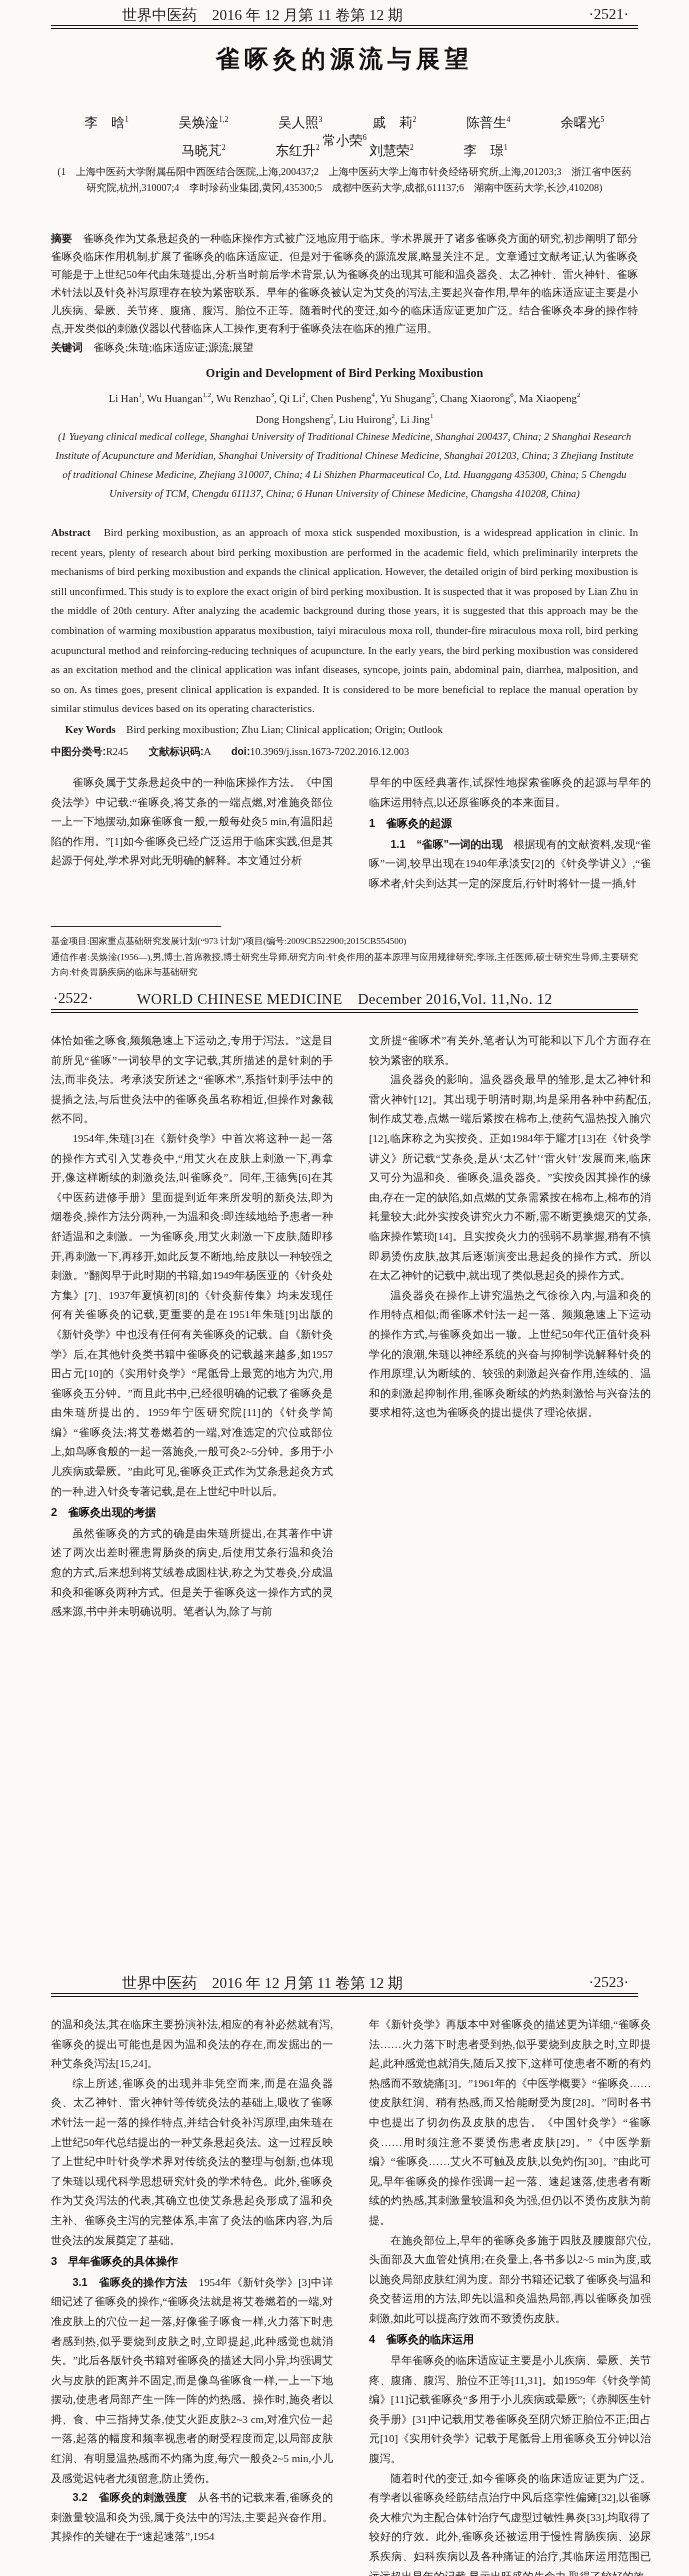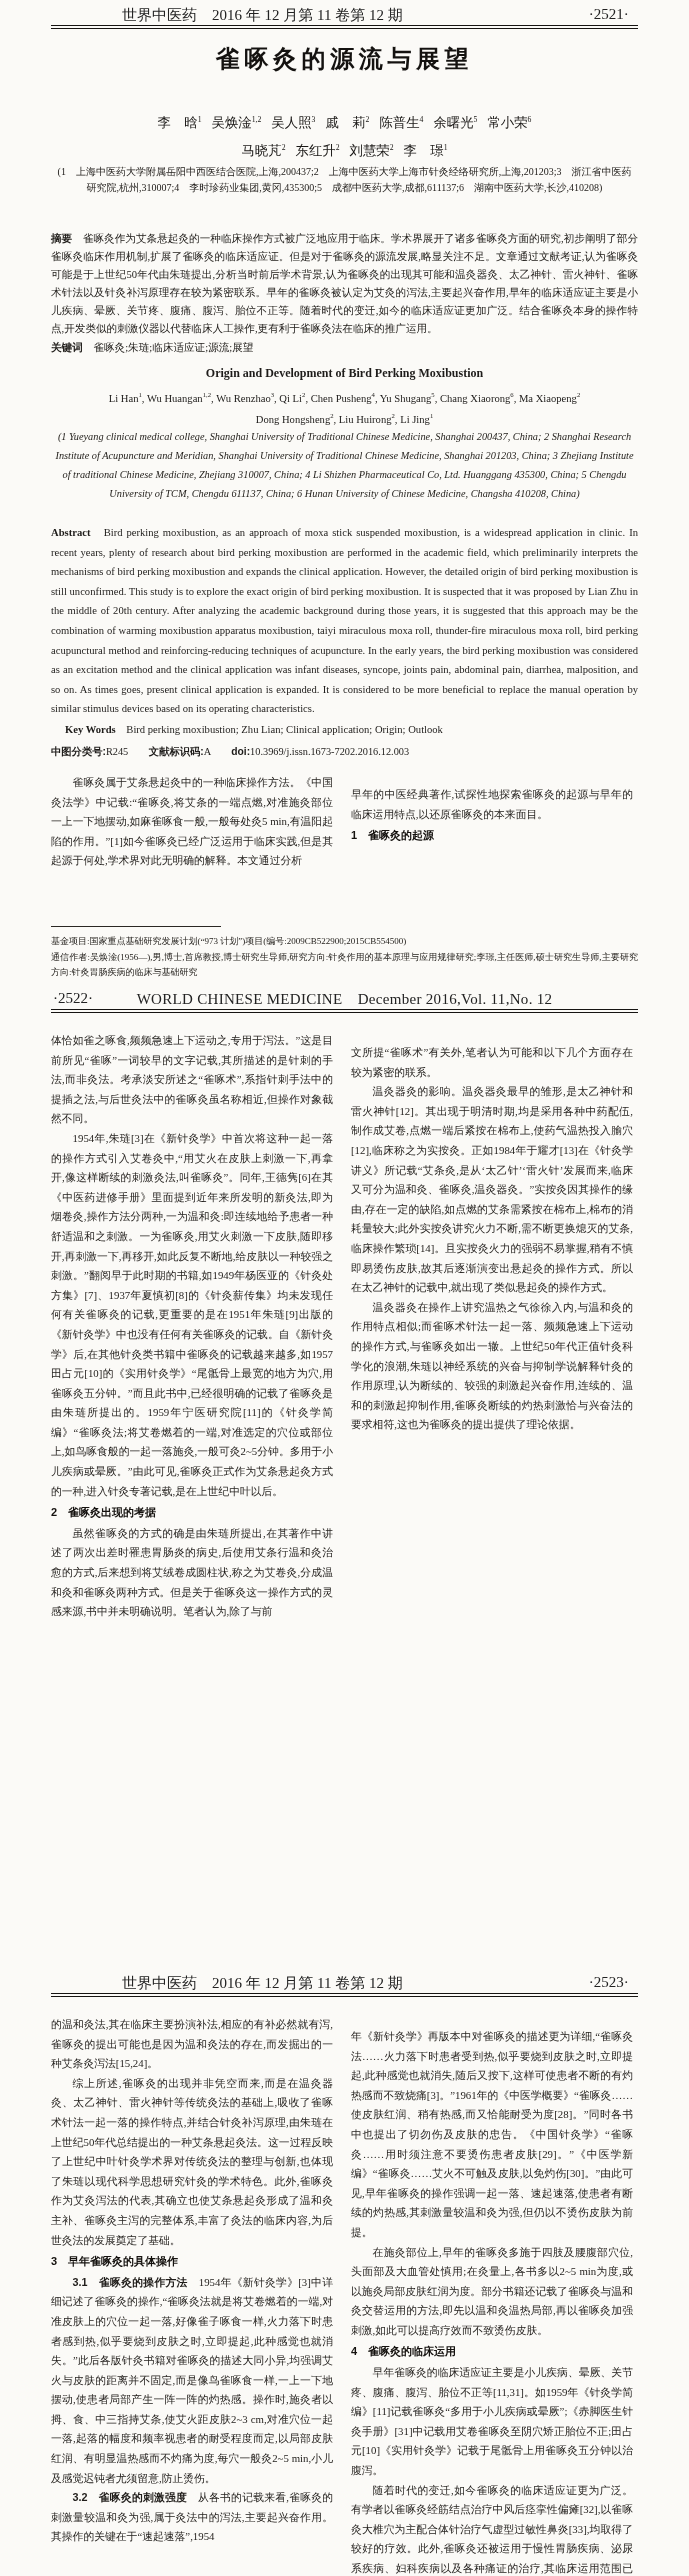--- a/index.html
+++ b/index.html
@@ -16,38 +16,38 @@
   .ph-left{left:2.1px;}
   .ph-mid-cn{left:36%;transform:translateX(-50%);}
   .ph-mid-en{left:50%;transform:translateX(-50%);letter-spacing:0.3px;}
   .ph-right{right:9.3px;}
   .rule{position:absolute;top:25px;left:0;width:587px;height:2.1px;
         border-top:1.5px solid #161412;border-bottom:1px solid #161412;}
   
   .title{position:absolute;top:43px;left:0;width:587px;text-align:center;
          font-size:24px;font-weight:bold;letter-spacing:4.6px;color:#141210;}
   .authors{position:absolute;left:0;width:587px;text-align:center;font-size:13.4px;color:#191715;}
-  .authors .au{margin:0 5px;white-space:nowrap;}
+  .authors .au{margin:0 25px;white-space:nowrap;}
   .authors sup{font-size:7.7px;}
   .affil{position:absolute;left:0;width:587px;text-align:center;font-size:10px;line-height:16px;color:#24211e;}
   .absblock{position:absolute;left:0;width:587px;font-size:10.6px;line-height:18px;text-align:justify;color:#23201d;}
   .absblock .lab{font-weight:bold;font-family:"Liberation Sans","DejaVu Sans",sans-serif;}
   .kw{margin-top:3.1px;}
   .entitle{position:absolute;left:0;width:587px;text-align:center;font-weight:bold;font-size:12px;}
   .enauthors{position:absolute;left:0;width:587px;text-align:center;font-size:10.6px;line-height:20.6px;}
   .enauthors sup{font-size:6.7px;}
   .enaffil{position:absolute;left:0;width:587px;text-align:center;font-style:italic;font-size:10.3px;line-height:19px;color:#26231f;}
   .enabs{position:absolute;left:0;width:587px;font-size:10.6px;line-height:19.6px;text-align:justify;}
   .enabs .lab{font-weight:bold;font-style:normal;}
   .clc{margin-top:2.1px;font-size:10.3px;}
   .clc b{font-family:"Liberation Sans","DejaVu Sans",sans-serif;}
   
   .col{position:absolute;width:282px;overflow:hidden;}
   .col-l{left:0;}
-  .col-r{left:300px;margin-top:12px;}
+  .col-r{left:318px;}
   .col p.bp{margin:0;font-size:10.8px;line-height:19.6px;text-align:justify;text-indent:2em;color:#201d1a;}
   .col p.noind{text-indent:0;}
   .col .lead{font-family:"Liberation Sans","DejaVu Sans",sans-serif;font-weight:bold;text-indent:0;}
   .sec-h{margin:0.5px 0;font-family:"Liberation Sans","DejaVu Sans",sans-serif;
          font-weight:bold;font-size:11px;line-height:21.6px;color:#14110e;}
   
   .fnrule{position:absolute;top:926px;left:0;width:170px;border-top:1px solid #2a2724;}
   .fns{position:absolute;top:934px;left:0;width:587px;font-size:9px;line-height:15.5px;text-align:justify;color:#26231f;}
   .fns div{margin:0;}
 </style>
@@ -87,20 +87,21 @@
         <b>中图分类号:</b><span>R245</span>　　<b>文献标识码:</b><span>A</span>　　<b>doi:</b><span>10.3969/j.issn.1673-7202.2016.12.003</span>
       </p>
     </div>
 
     <div class="col col-l" style="top: 773px; height: 150px;">
         <p class="bp"><span>雀啄灸属于艾条悬起灸中的一种临床操作方法。《中国灸法学》中记载:“雀啄灸,将艾条的一端点燃,对准施灸部位一上一下地摆动,如麻雀啄食一般,一般每处灸5 min,有温阳起陷的作用。”[1]如今雀啄灸已经广泛运用于临床实践,但是其起源于何处,学术界对此无明确的解释。本文通过分析</span></p>
       </div>
     <div class="col col-r" style="top: 773px; height: 150px;">
         <p class="bp noind"><span>早年的中医经典著作,试探性地探索雀啄灸的起源与早年的临床运用特点,以还原雀啄灸的本来面目。</span></p>
         <div class="sec-h">1　雀啄灸的起源</div>
+        <p class="bp"><span class="lead">1.1　“雀啄”一词的出现</span><span>　根据现有的文献资料,发现“雀啄”一词,较早出现在1940年承淡安[2]的《针灸学讲义》,“雀啄术者,针尖到达其一定的深度后,行针时将针一提一插,针</span></p>
       </div>
 
     <div class="fnrule"></div>
     <div class="fns">
       <div>基金项目:国家重点基础研究发展计划(“973 计划”)项目(编号:2009CB522900;2015CB554500)</div>
       <div>通信作者:吴焕淦(1956—),男,博士,首席教授,博士研究生导师,研究方向:针灸作用的基本原理与应用规律研究;李璟,主任医师,硕士研究生导师,主要研究方向:针灸胃肠疾病的临床与基础研究</div>
     </div>
   </div>
 </section>
 

